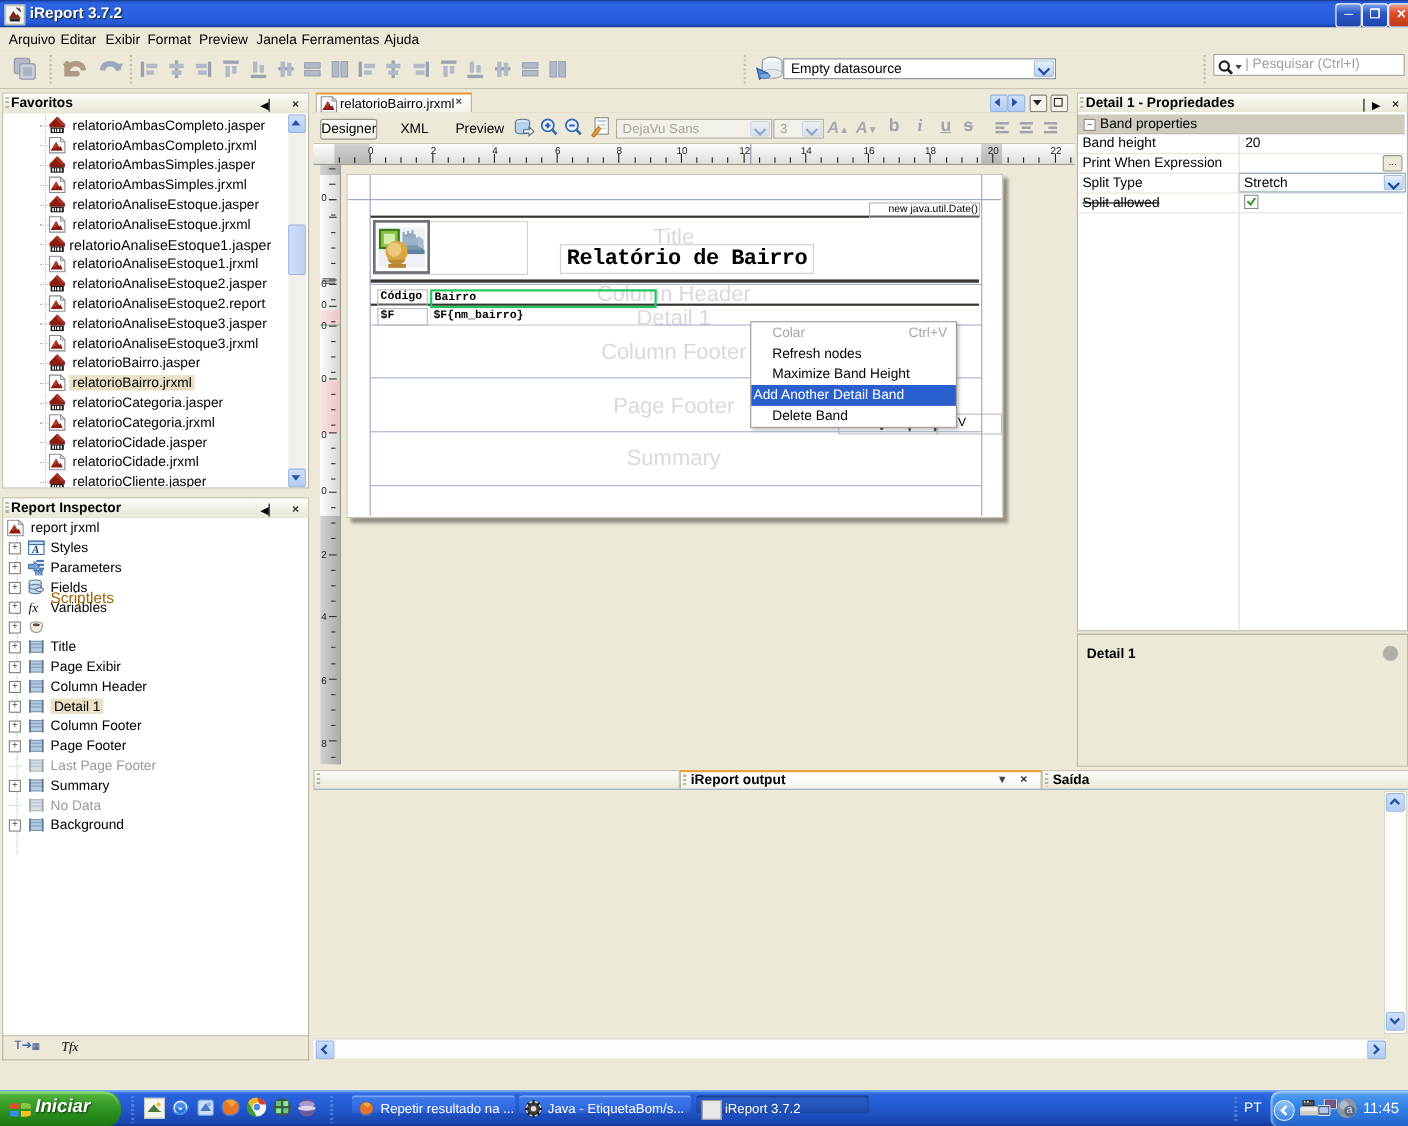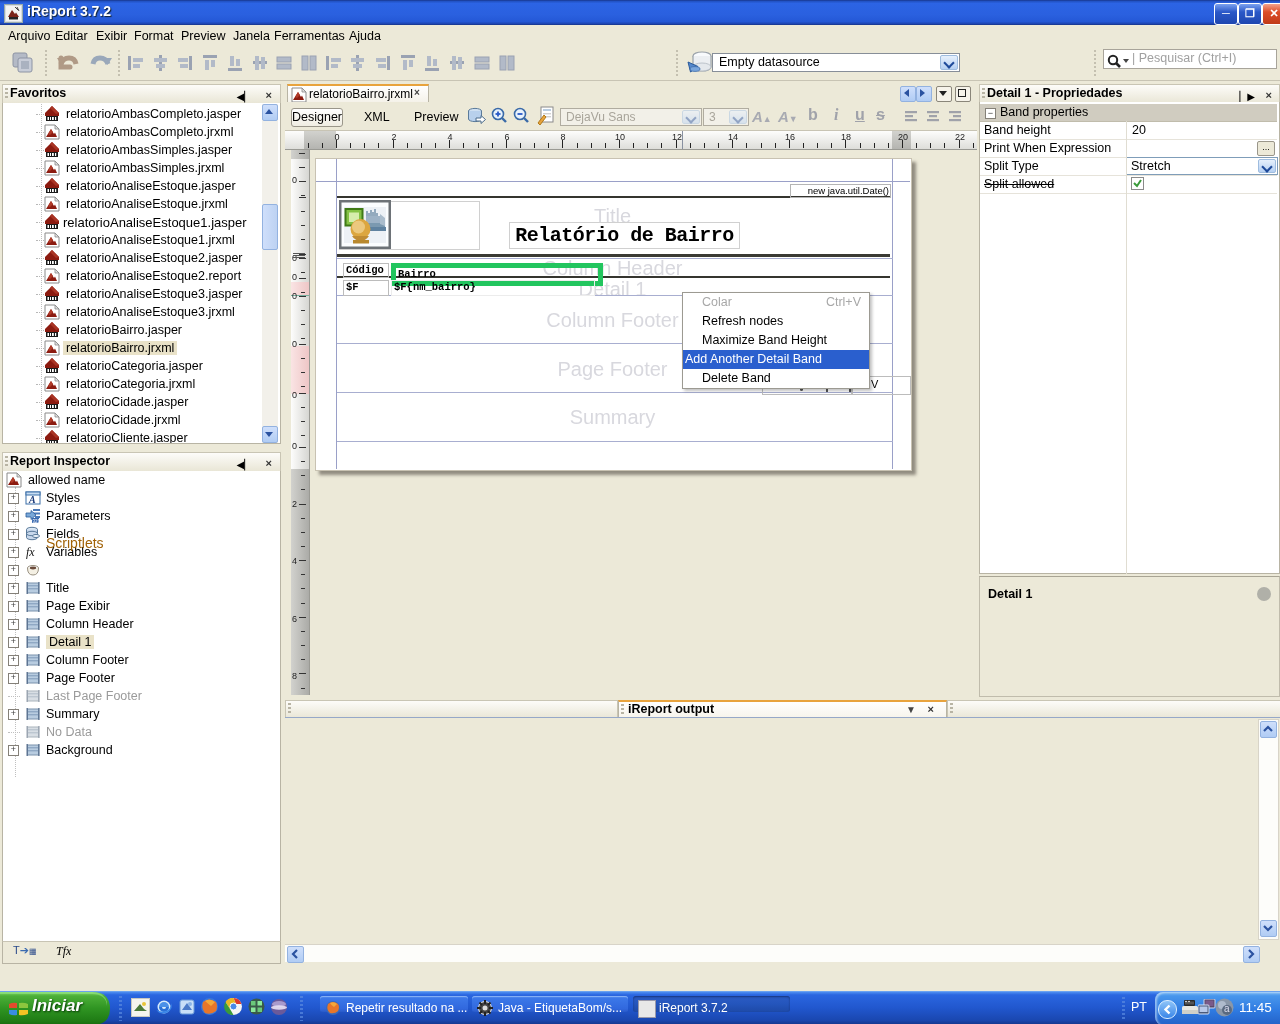--- a/index.html
+++ b/index.html
@@ -406,21 +406,21 @@
 <div class="abs" style="left:2px;top:471px;width:277px;height:470px;background:#fff;border:1px solid #b8b4a4;border-top:none;">
   <div class="abs" style="left:12px;top:16px;width:1px;height:290px;border-left:1px dotted #c0c0c0;"></div>
 </div>
 <div id="insptree" class="abs" style="left:0;top:0;width:283px;height:963px;">
 <div class="abs" style="left:6px;top:472px;width:16px;height:16px;"><svg width="16" height="16" viewBox="0 0 16 16">
         <polygon points="1,1 11,1 15,5 15,15 1,15" fill="#fff" stroke="#8a8a8a" stroke-width="1"></polygon>
         <polygon points="11,1 11,5 15,5" fill="#e0e0e0" stroke="#8a8a8a" stroke-width="0.8"></polygon>
         <polygon points="2,13 7,5 10,10 11,8.5 13,13" fill="#8c1b10"></polygon>
         <polygon points="7,5 9,8 6,11 4,10" fill="#b03a28"></polygon>
       </svg></div>
-<div class="abs" style="left:28px;top:473px;font-size:12.5px;">allowed name</div>
+<div class="abs" style="left:28px;top:473px;font-size:12.5px;">report jrxml</div>
 <div class="plus abs" style="left:8px;top:493px;">+</div>
 <div class="abs" style="left:25px;top:490px;width:16px;height:16px;"><svg width="16" height="16" viewBox="0 0 16 16">
         <rect x="1" y="2" width="14" height="12" fill="#fff" stroke="#3a6ea8"></rect>
         <rect x="1" y="2" width="14" height="3" fill="#c8ddf2" stroke="#3a6ea8"></rect>
         <text x="4" y="13" font-size="10" font-style="italic" font-weight="bold" fill="#1a3a7a" font-family="Liberation Serif,serif">A</text>
       </svg></div>
 <div class="abs" style="left:46px;top:491px;font-size:12.5px;color:#000;">Styles</div>
 <div class="plus abs" style="left:8px;top:511px;">+</div>
 <div class="abs" style="left:25px;top:508px;width:16px;height:16px;"><svg width="16" height="16" viewBox="0 0 16 16">
         <rect x="8" y="1" width="7" height="2" fill="#4a79b8"></rect>
@@ -804,21 +804,21 @@
    <polygon points="41,14 46,18 46,26 41,24" fill="#aabccc"></polygon>
   </g>
   <circle cx="21.5" cy="29" r="10" fill="#dca640"></circle>
   <circle cx="19.5" cy="27" r="6.5" fill="#ecc87e"></circle>
   <path d="M13 36 a10 10 0 0 0 17 0 z" fill="#c08c34"></path>
   <rect x="14" y="40" width="16" height="3.5" fill="#b8882e"></rect>
  </svg>
 </div>
 <div class="abs mono" style="left:509px;top:222px;width:229px;height:25px;border:1px solid #d0d0d0;font-weight:bold;font-size:20px;text-align:center;line-height:25px;letter-spacing:-0.5px;">Relatório de Bairro</div>
 <div class="abs mono" style="left:343px;top:263px;width:42px;height:13px;border:1px solid #bcbcbc;font-weight:bold;font-size:10.5px;line-height:12px;padding-left:2px;">Código</div>
-<div class="abs mono" style="left:391px;top:263px;width:200px;height:13px;border:5px solid #22c55e;font-weight:bold;font-size:10.5px;line-height:12px;padding-left:2px;">Bairro</div>
+<div class="abs mono" style="left:391px;top:263px;width:200px;height:13px;border:2px solid #22c55e;font-weight:bold;font-size:10.5px;line-height:12px;padding-left:2px;">Bairro</div>
 <div class="abs mono" style="left:343px;top:280px;width:42px;height:14px;border:1px solid #bcbcbc;font-weight:bold;font-size:10.5px;line-height:13px;padding-left:2px;">$F</div>
 <div class="abs mono" style="left:391px;top:280px;width:200px;height:14px;border:1px solid #ececec;font-weight:bold;font-size:10.5px;line-height:13px;padding-left:2px;">$F{nm_bairro}</div>
 
 <div class="abs" style="left:762px;top:376px;width:89px;height:17px;border:1px solid #bcbcbc;"></div>
 <div class="abs" style="left:851px;top:376px;width:39px;height:17px;border:1px solid #bcbcbc;font-size:11px;line-height:15px;padding-left:19px;">V</div>
 <div class="abs" style="left:800px;top:388px;width:3px;height:3px;background:#555;border-radius:0 0 2px 2px;"></div>
 <div class="abs" style="left:826px;top:389px;width:2px;height:3px;background:#555;"></div>
 <div class="abs" style="left:849px;top:389px;width:2px;height:3px;background:#555;"></div>
 
 <div class="abs" style="left:682px;top:292px;width:186px;height:95px;background:#fff;border:1px solid #9c9a92;box-shadow:2px 2px 3px rgba(0,0,0,.25);font-size:12.5px;">
@@ -889,20 +889,21 @@
   <div class="grip" style="top:2px;"></div>
 </div>
 <div class="abs" style="left:618px;top:700px;width:327px;height:17px;background:linear-gradient(180deg,#fff,#f6f3ea);border:1px solid #b8b4a4;border-top:2px solid #e8a33d;">
   <div class="grip" style="top:2px;"></div>
   <div style="padding-left:9px;font-weight:bold;font-size:12.5px;line-height:15px;">iReport output</div>
   <div class="abs" style="right:30px;top:2px;font-size:10px;color:#444;">▼</div>
   <div class="abs" style="right:12px;top:1px;font-size:11px;font-weight:bold;color:#333;">×</div>
 </div>
 <div class="abs" style="left:947px;top:700px;width:333px;height:17px;background:linear-gradient(180deg,#fdfcf9,#e9e6d6);border:1px solid #c9c5b4;">
   <div class="grip" style="top:2px;"></div>
+  <div style="padding-left:9px;font-weight:bold;font-size:12.5px;line-height:16px;">Saída</div>
 </div>
 <div class="abs" style="left:285px;top:717px;width:995px;height:224px;background:#ece9d8;border-top:1px solid #96a8c8;"></div>
 
 <div class="abs" style="left:1258px;top:719px;width:19px;height:219px;background:#fdfdfa;border:1px solid #d8d4c8;">
   <div class="sbbtn" style="left:1px;top:1px;width:15px;height:15px;"></div>
   <svg class="abs" style="left:4px;top:4px;" width="10" height="10">
       <path d="M1 7 L5 3 L9 7" stroke="#2a52a0" stroke-width="2.2" fill="none"></path>
     </svg>
   <div class="sbbtn" style="left:1px;top:200px;width:15px;height:15px;"></div>
   <svg class="abs" style="left:4px;top:203px;" width="10" height="10">

